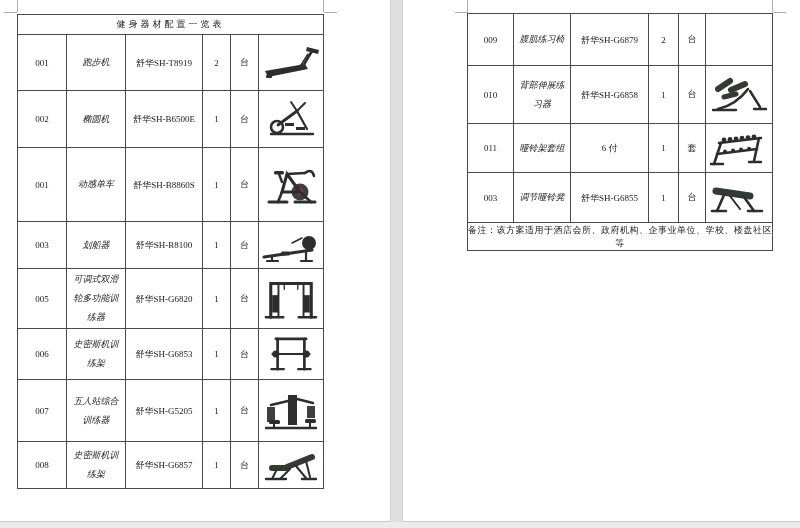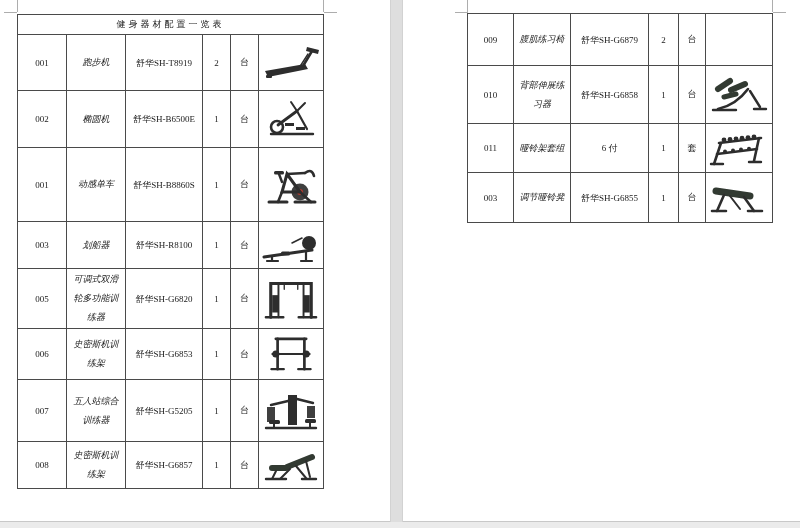--- a/index.html
+++ b/index.html
@@ -355,20 +355,23 @@
         <td class="c-img">
               <svg width="58" height="42" viewBox="0 0 58 38">
           <path class="pad" d="M6,12 L40,17" stroke-width="7"></path>
           <path class="mc" d="M14,16 L7,32 M34,18 L44,32" stroke-width="2.6"></path>
           <path class="mc" d="M20,17 L30,30" stroke-width="2"></path>
           <path class="mc" d="M2,32 H16 M38,32 H52" stroke-width="2.6"></path>
         </svg>
             </td>
       </tr>
 
+      <tr style="height:28px">
+        <td colspan="6" class="c-note">备注：该方案适用于酒店会所、政府机构、企事业单位、学校、楼盘社区等</td>
+      </tr>
     </tbody>
       </table>
 
     <div class="crop h" style="left:52px"></div>
     <div class="crop v" style="left:64px"></div>
     <div class="crop h" style="left:370px"></div>
     <div class="crop v" style="left:369px"></div>
   </div>
 
 </div>

